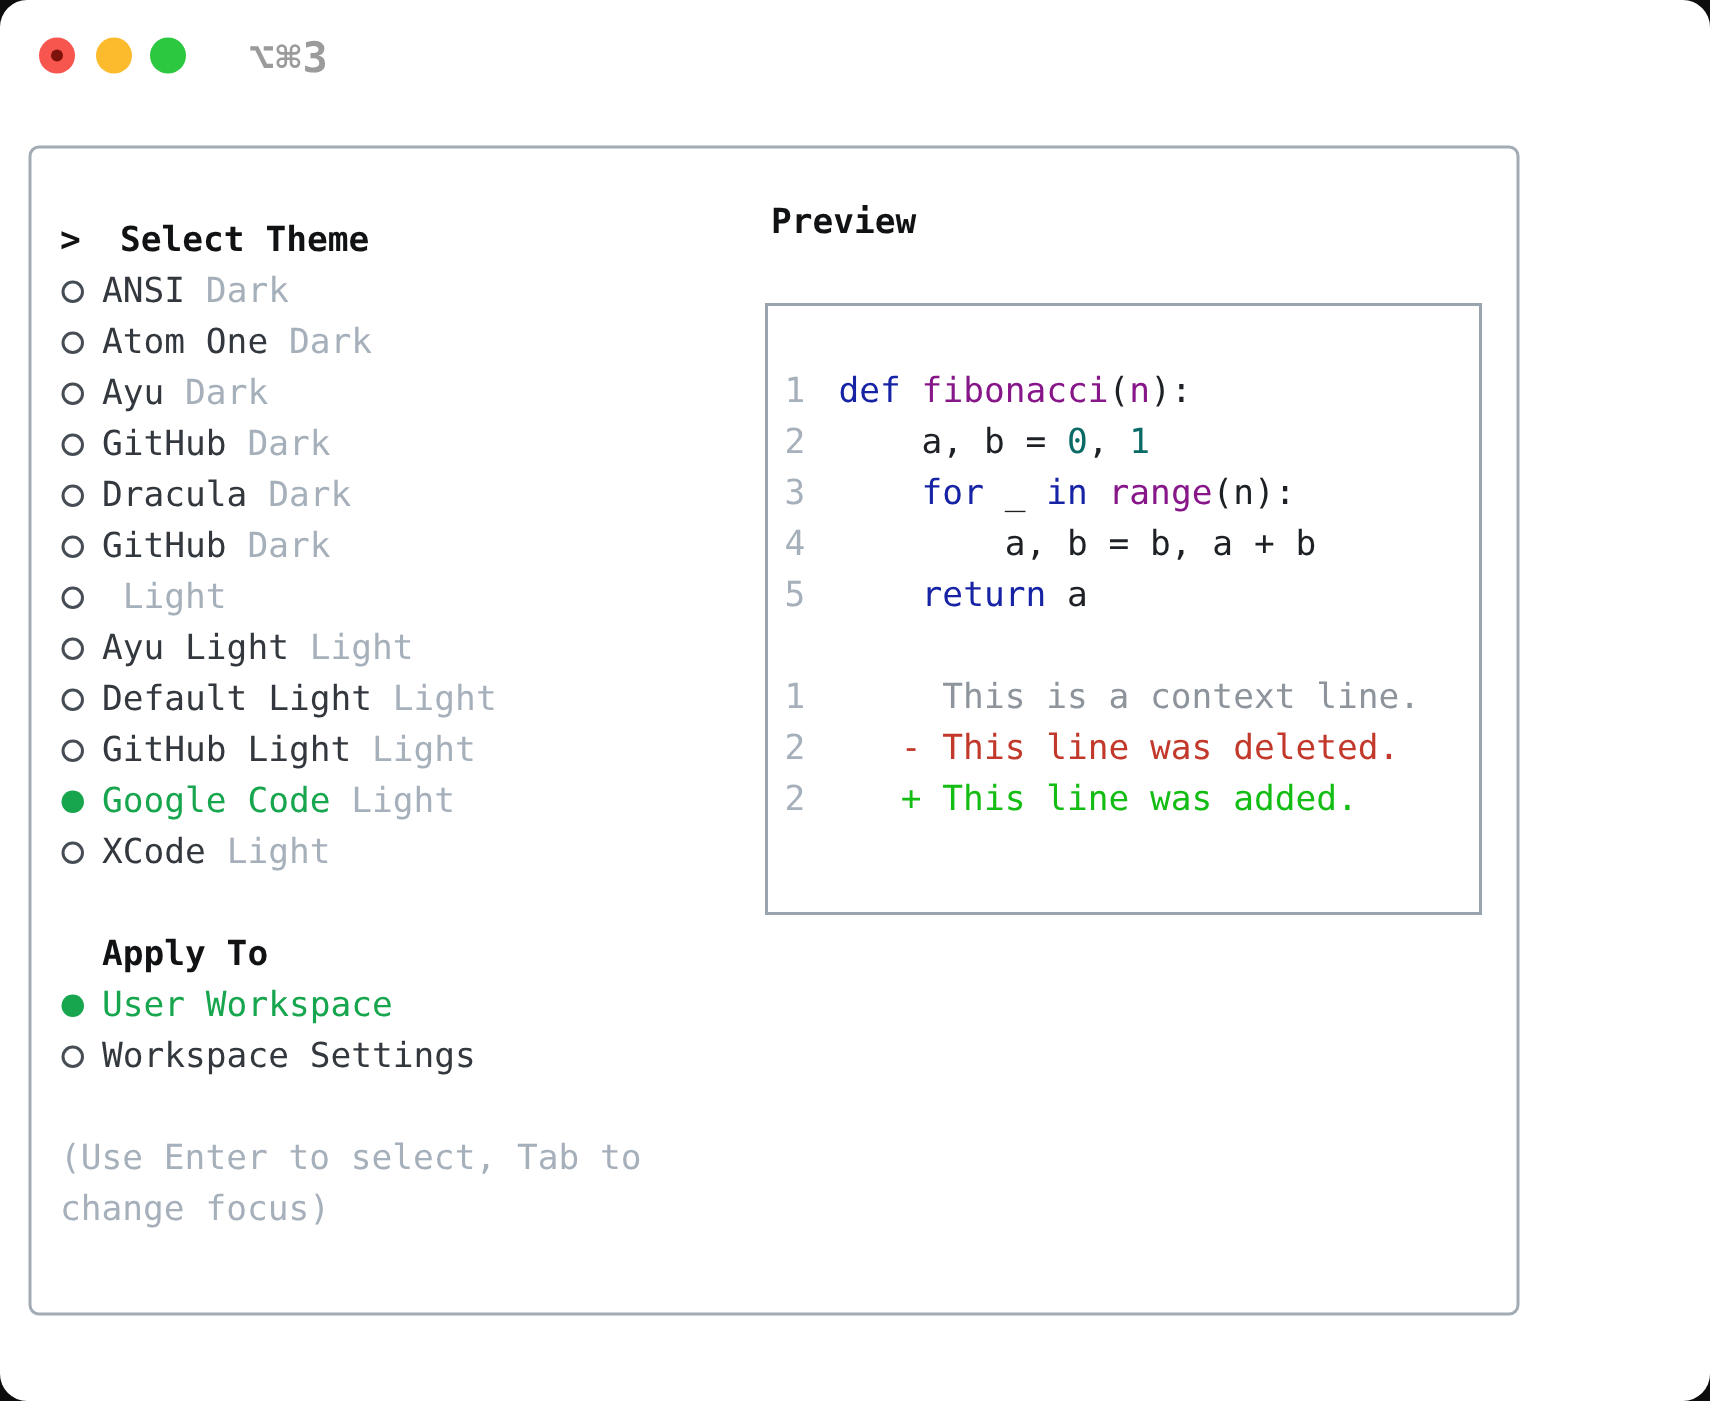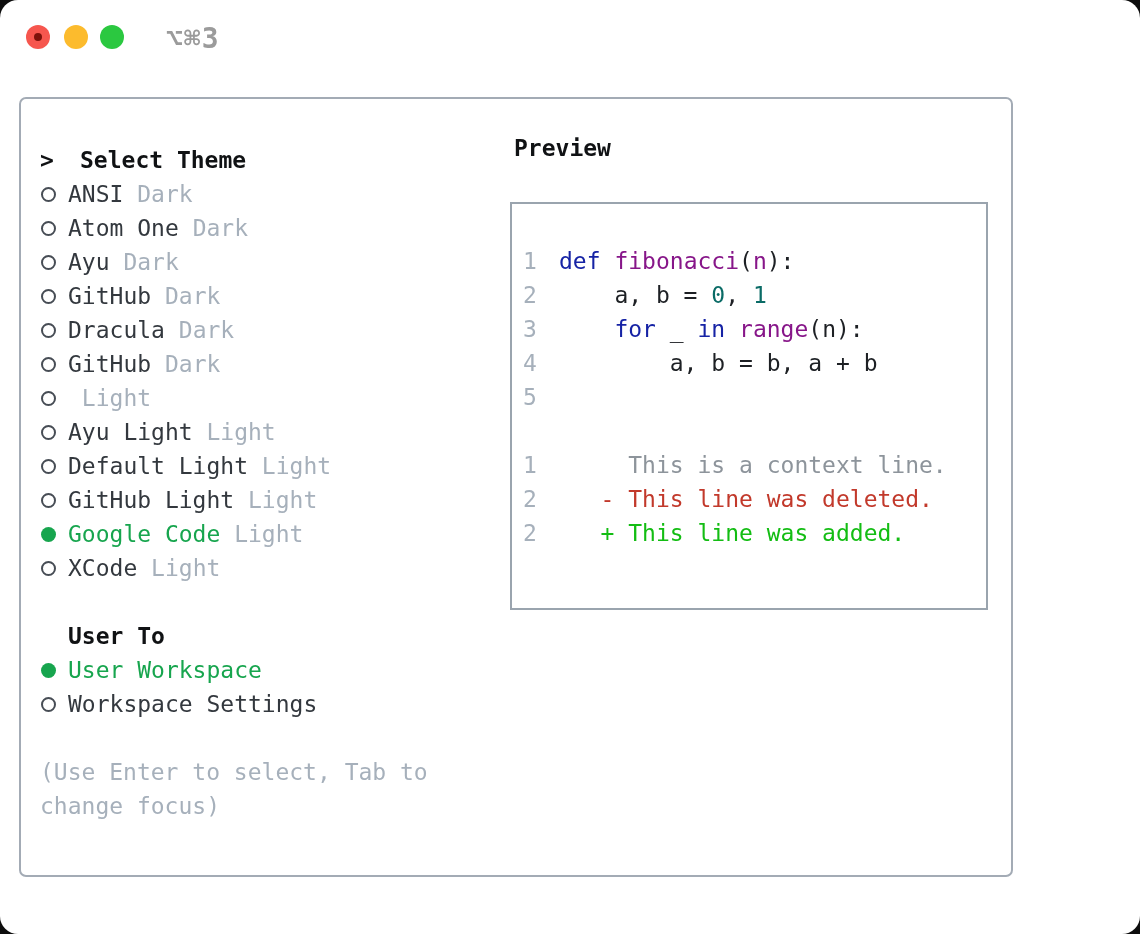--- a/index.html
+++ b/index.html
@@ -77,38 +77,38 @@
         <div class="row"><span class="marker"><span class="radio"></span></span><span class="iname">Ayu Light</span><span class="ivariant"> Light</span></div>
         <div class="row"><span class="marker"><span class="radio"></span></span><span class="iname">Default Light</span><span class="ivariant"> Light</span></div>
         <div class="row"><span class="marker"><span class="radio"></span></span><span class="iname">GitHub Light</span><span class="ivariant"> Light</span></div>
         <div class="row sel"><span class="marker"><span class="radio sel"></span></span><span class="iname">Google Code</span><span class="ivariant"> Light</span></div>
         <div class="row"><span class="marker"><span class="radio"></span></span><span class="iname">XCode</span><span class="ivariant"> Light</span></div>
       </div>
 
     <div class="apply">
       <div class="row">
         <span class="marker"></span>
-        <span class="h2">User To</span>
+        <span class="h2">Apply To</span>
       </div>
 
     <div class="row sel"><span class="marker"><span class="radio sel"></span></span><span class="iname">User Workspace</span></div>
         <div class="row"><span class="marker"><span class="radio"></span></span><span class="iname">Workspace Settings</span></div>
       </div>
 
     <div class="hint">(Use Enter to select, Tab to change focus)</div>
 
     <div class="preview-label h1">Preview</div>
 
     <div class="preview-box">
       <div class="code">
           <div class="cl"><span class="ln">1</span><span><span class="tok-kw">def</span><span class="tok-pl"> </span><span class="tok-fn">fibonacci</span><span class="tok-pl">(</span><span class="tok-fn">n</span><span class="tok-pl">)</span><span class="tok-pl">:</span></span></div>
           <div class="cl"><span class="ln">2</span><span><span class="tok-pl">    a, b = </span><span class="tok-num">0</span><span class="tok-pl">, </span><span class="tok-num">1</span></span></div>
           <div class="cl"><span class="ln">3</span><span><span class="tok-pl">    </span><span class="tok-kw">for</span><span class="tok-pl"> _ </span><span class="tok-kw">in</span><span class="tok-pl"> </span><span class="tok-fn">range</span><span class="tok-pl">(n):</span></span></div>
           <div class="cl"><span class="ln">4</span><span><span class="tok-pl">        a, b = b, a + b</span></span></div>
-          <div class="cl"><span class="ln">5</span></div>
+          <div class="cl"><span class="ln">5</span><span><span class="tok-pl">    </span><span class="tok-kw">return</span><span class="tok-pl"> a</span></span></div>
           <div class="cl"><span class="ln"></span><span></span></div>
           <div class="cl"><span class="ln">1</span><span><span class="tok-ctx">     This is a context line.</span></span></div>
           <div class="cl"><span class="ln">2</span><span><span class="tok-del">   - This line was deleted.</span></span></div>
           <div class="cl"><span class="ln">2</span><span><span class="tok-add">   + This line was added.</span></span></div>
         </div>
     </div>
 
   </div>
 </div>
 

